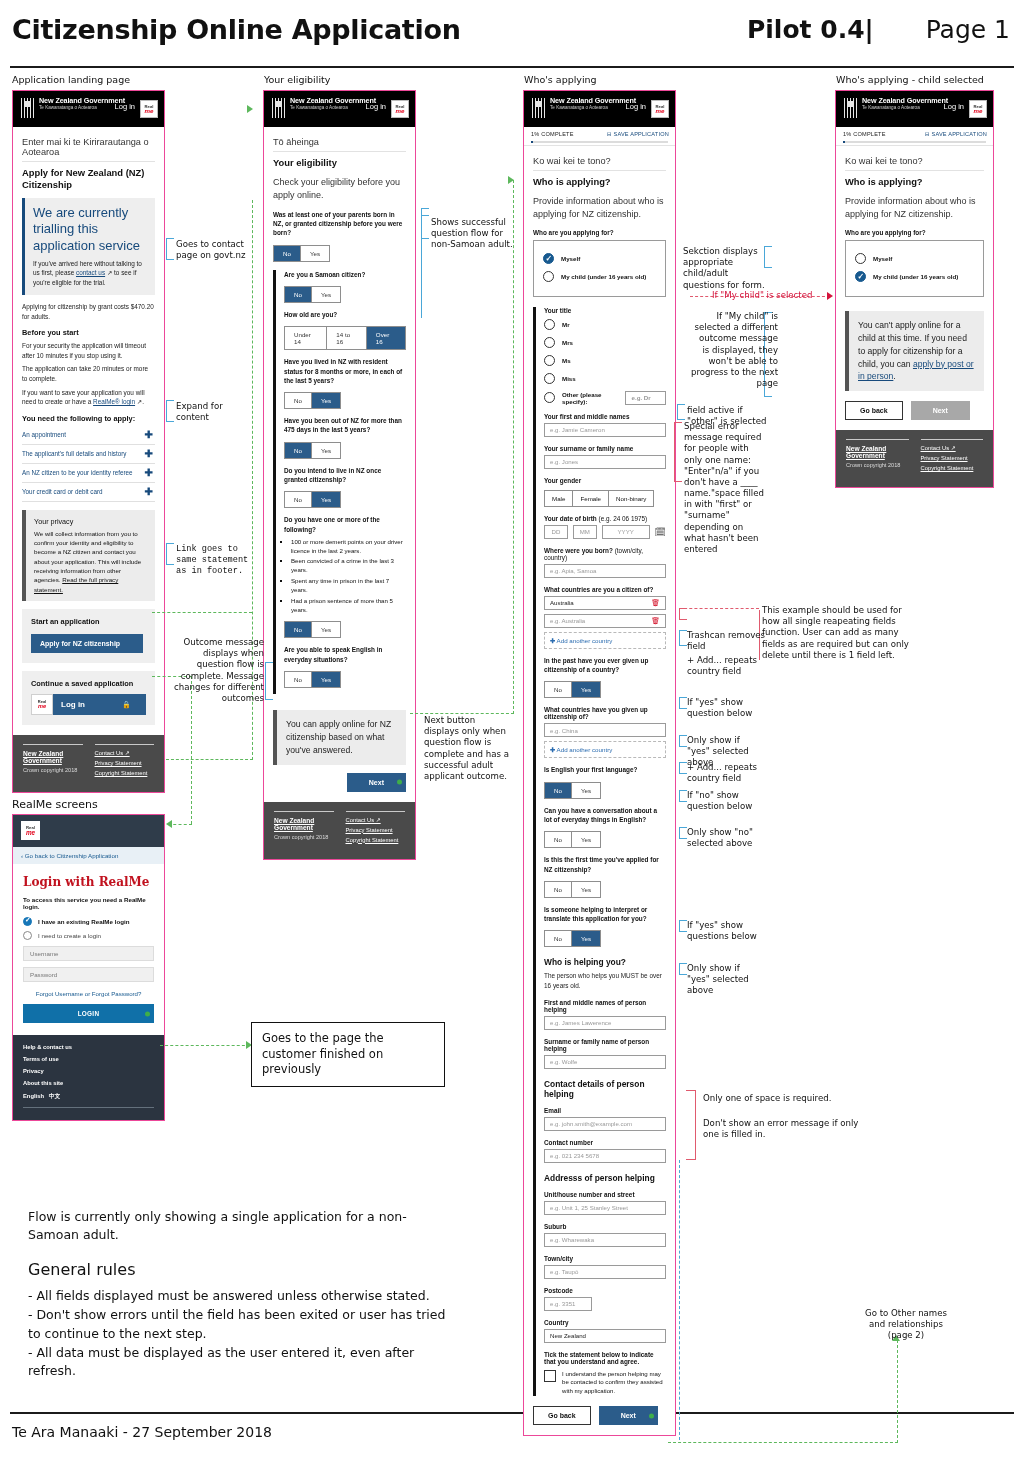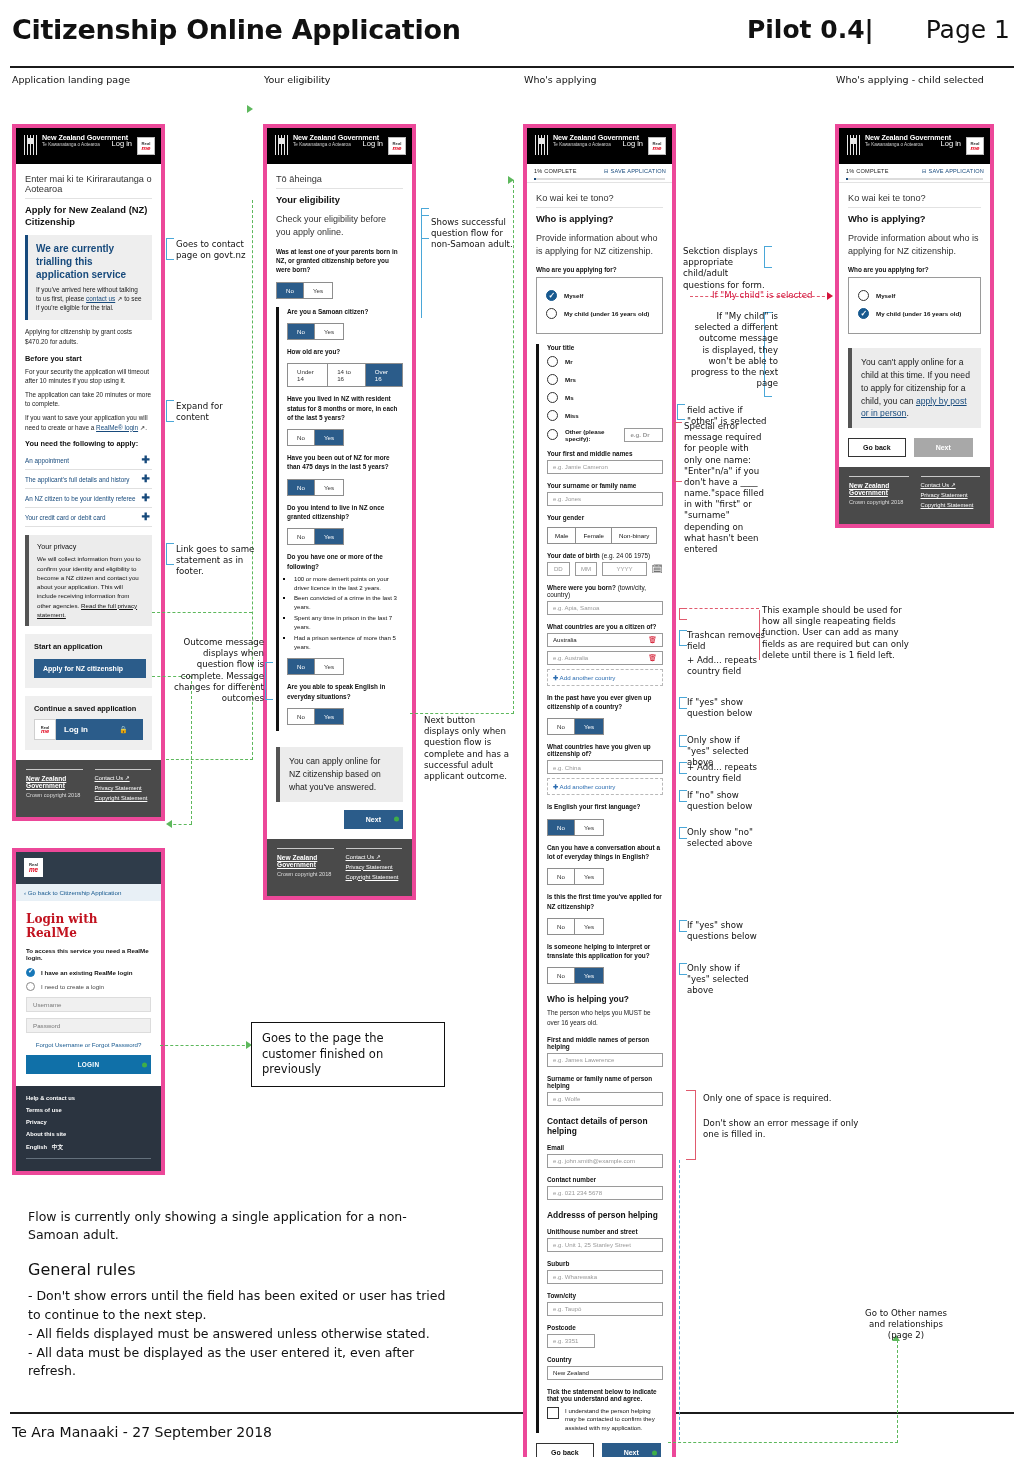--- a/index.html
+++ b/index.html
@@ -34,21 +34,21 @@
     font-size:14px; font-family:"DejaVu Sans", sans-serif;
   }
 
   
   .col-caption {
     position:absolute; font-size:9.5px; font-family:"DejaVu Sans", sans-serif;
     color:#111; white-space:nowrap;
   }
 
   
-  .frame { position:absolute; background:#fff; border:4px solid #ec4899;margin-top:34px; }
+  .frame { position:absolute; background:#fff; border:1px solid #ec4899; }
   .nzgov-bar {
     background:#000; color:#fff; height:36px; position:relative;
   }
   .nzgov-bar .crest {
     position:absolute; left:8px; top:7px; width:13px; height:20px;
     background:
       radial-gradient(circle at 50% 30%, #fff 0 22%, transparent 23%),
       repeating-linear-gradient(90deg,#fff 0 1px,#000 1px 3px);
     opacity:.9;
   }
@@ -75,21 +75,21 @@
 
   .body-pad { padding:8px 9px 10px 9px; }
   .mao { font-size:9.2px; color:#333; font-weight:normal; margin:2px 0 4px; }
   .hr-thin { height:1px; background:#e2e2e2; margin:3px 0 5px; }
   .h1 { font-size:9.4px; font-weight:bold; margin:0 0 7px; line-height:1.25; }
   .lead { font-size:9px; color:#333; line-height:1.45; margin:0 0 8px; }
 
   .callout {
     background:#eee; border-left:3px solid #174a7c; padding:7px 8px 8px 8px; margin:7px 0;
   }
-  .callout .ct { font-size:10px; font-weight:bold; color:#174a7c; line-height:1.3; margin-bottom:4px; }
+  .callout .ct { font-size:13px; font-weight:normal; color:#174a7c; line-height:1.3; margin-bottom:4px; }
   .callout .cb { font-size:6.4px; color:#222; line-height:1.45; }
   .callout-grey { background:#ececec; border-left:4px solid #545454; padding:8px 9px; margin:8px 0; }
   .callout-grey .cb { font-size:8.6px; color:#222; line-height:1.5; }
 
   .p-small { font-size:6.4px; color:#222; line-height:1.5; margin:4px 0; }
   .h3 { font-size:7.4px; font-weight:bold; margin:7px 0 3px; }
 
   .acc-row {
     display:flex; align-items:center; justify-content:space-between;
     border-bottom:1px solid #e0e0e0; padding:4px 2px 4px 0;
@@ -819,21 +819,21 @@
   <div class="brk" style="left:679px; top:762px; width:8px; height:12px; border-width:1px 0 1px 1px;"></div>
   <div class="brk" style="left:679px; top:790px; width:8px; height:12px; border-width:1px 0 1px 1px;"></div>
   <div class="brk" style="left:679px; top:827px; width:8px; height:12px; border-width:1px 0 1px 1px;"></div>
   <div class="brk" style="left:679px; top:920px; width:8px; height:12px; border-width:1px 0 1px 1px;"></div>
   <div class="brk" style="left:679px; top:963px; width:8px; height:12px; border-width:1px 0 1px 1px;"></div>
   <div class="brk-red" style="left:686px; top:1090px; width:10px; height:70px; border-width:1px 1px 1px 0;"></div>
   <div class="brk-red" style="left:759px; top:610px; width:0; height:50px; border-width:0 0 0 1px;"></div>
 
   <div class="ann" style="left:176px; top:239px; width:78px;">Goes to contact page on govt.nz</div>
   <div class="ann" style="left:176px; top:401px; width:80px;">Expand for content</div>
-  <div class="ann" style="left:176px; top:544px; width:80px;">Link goes to same statement as in footer.</div>
+  <div class="ann" style="left:176px; top:544px; width:80px;font-family:Liberation Mono, monospace;">Link goes to same statement as in footer.</div>
   <div class="ann r" style="left:172px; top:637px; width:92px;">Outcome message displays when question flow is complete. Message changes for different outcomes</div>
   <div class="ann" style="left:431px; top:217px; width:86px;">Shows successful question flow for non-Samoan adult.</div>
   <div class="ann" style="left:424px; top:715px; width:86px;">Next button displays only when question flow is complete and has a successful adult applicant outcome.</div>
   <div class="ann" style="left:683px; top:246px; width:84px;">Sekction displays appropriate child/adult questions for form.</div>
   <div class="ann red" style="left:712px; top:290px; width:120px;">If "My child" is selected</div>
   <div class="ann r" style="left:690px; top:311px; width:88px;">If  "My child" is selected a different outcome message is displayed, they won't be able to progress to the next page</div>
   <div class="ann" style="left:687px; top:405px; width:84px;">field active if "other" is selected</div>
   <div class="ann" style="left:684px; top:421px; width:80px;">Special error message required for people with only one name: "Enter"n/a" if you don't have a ____ name."space filled in with "first" or "surname" depending on what hasn't been entered</div>
   <div class="ann" style="left:762px; top:605px; width:160px;">This example should be used for how all single reapeating fields function. User can add as many fields as are required but can only delete until there is 1 field left.</div>
   <div class="ann" style="left:687px; top:630px; width:78px;">Trashcan removes field</div>
@@ -849,18 +849,18 @@
   <div class="ann" style="left:703px; top:1118px; width:160px;">Don't show an error message if only one is filled in.</div>
   <div class="ann" style="left:856px; top:1308px; width:100px; text-align:center;">Go to Other names and relationships (page 2)</div>
 
   <div class="note-box" style="left:251px; top:1022px; width:194px;">
     <p>Goes to the page the customer finished on previously</p>
   </div>
 
   <div class="gen" style="left:28px; top:1208px; width:420px;">
     <div class="g1">Flow is currently only showing a single application for a non-Samoan adult.</div>
     <div class="gh">General rules</div>
+    <div class="gl">- All fields displayed must be answered unless otherwise stated.</div>
     <div class="gl">- Don't show errors until the field has been exited or user has tried to continue to the next step.</div>
-    <div class="gl">- All fields displayed must be answered unless otherwise stated.</div>
     <div class="gl">- All data must be displayed as the user entered it, even after refresh.</div>
   </div>
 
 </div>
 
 </body></html>

